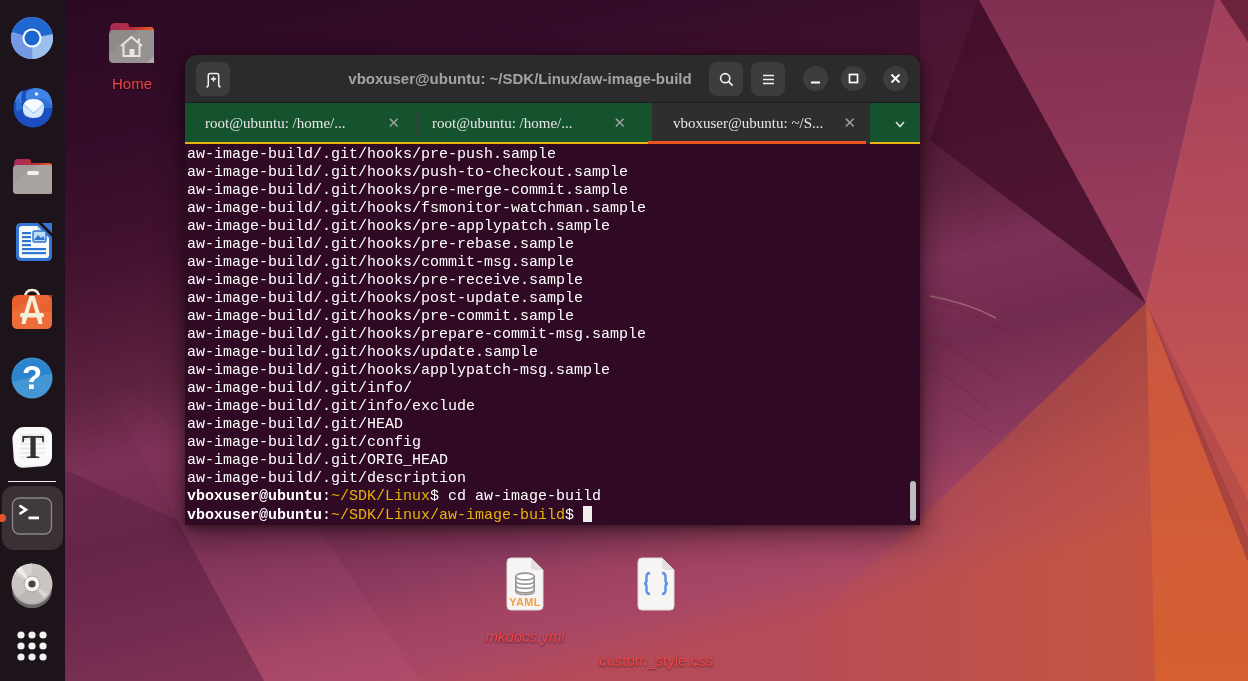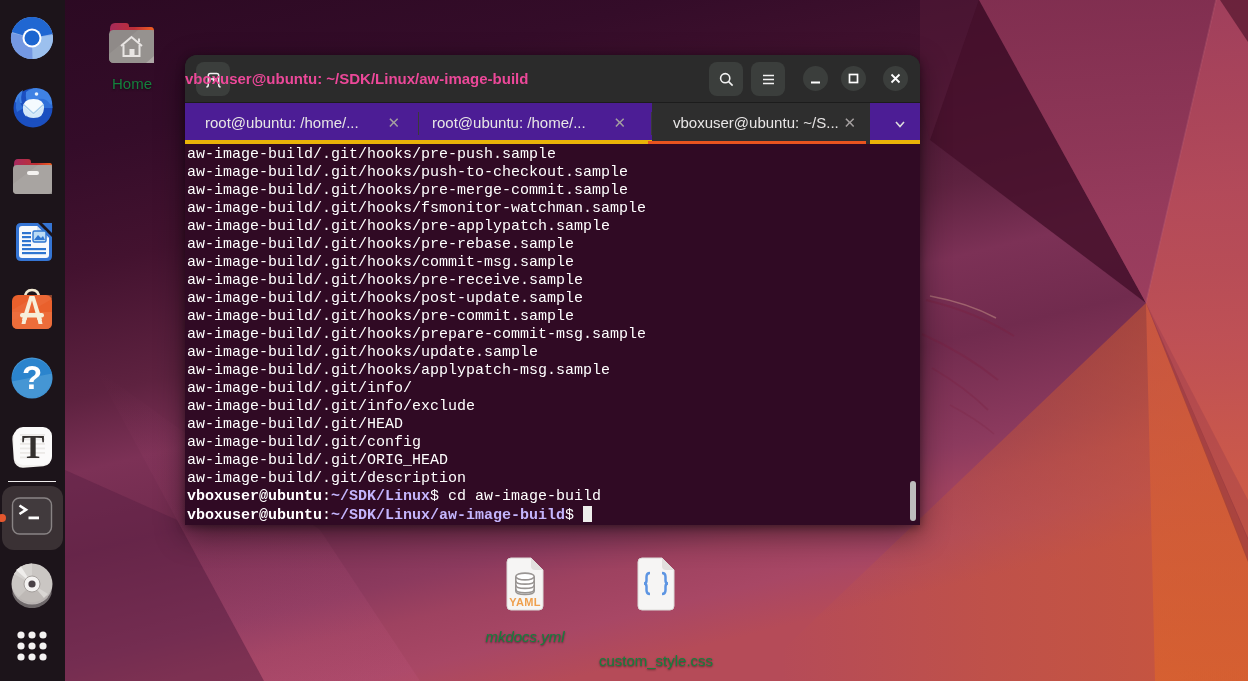--- a/index.html
+++ b/index.html
@@ -6,37 +6,37 @@
 html,body { width:1248px; height:681px; overflow:hidden; background:#300a24; font-family:"Liberation Sans", sans-serif; }
 #stage { position:absolute; top:0; left:0; width:1248px; height:681px; overflow:hidden; }
 #wallpaper { position:absolute; top:0; left:0; }
 
 #dock { position:absolute; left:0; top:0; width:65px; height:681px; background:#1c141a; }
 .dicon { position:absolute; left:8px; width:48px; height:48px; }
 #term-hl { position:absolute; left:2px; top:486px; width:61px; height:64px; background:#3a3134; border-radius:12px; }
 #term-dot { position:absolute; left:-2px; top:514px; width:8px; height:8px; border-radius:50%; background:#e4572e; }
 #dock-sep { position:absolute; left:8px; top:481px; width:48px; height:1px; background:#f0eeee; }
 
-.dlabel { position:absolute; color:#15803d; font-size:15px; text-align:center; text-shadow:0 1px 2px rgba(0,0,0,0.55); }
+.dlabel { position:absolute; color:#ef4444; font-size:15px; text-align:center; text-shadow:0 1px 2px rgba(0,0,0,0.55); }
 
 #win { position:absolute; left:185px; top:55px; width:735px; height:470px; background:#292929; border-radius:12px 12px 0 0; box-shadow:0 10px 30px rgba(0,0,0,0.45), 0 2px 8px rgba(0,0,0,0.4); overflow:hidden; }
 #headerbar { position:absolute; left:0; top:0; width:735px; height:48px; background:#2b2b2b; border-bottom:1px solid #1c1c1c; }
-#title { position:absolute; left:0; top:0; width:670px; line-height:47px; color:#ec4899; font-weight:bold; font-size:15px; }
+#title { position:absolute; left:0; top:0; width:670px; text-align:center; line-height:47px; color:#a3a3a3; font-weight:bold; font-size:15px; }
 .hbtn { position:absolute; top:7px; width:34px; height:34px; background:#3b3e3c; border-radius:8px; }
 .cbtn { position:absolute; top:11px; width:25px; height:25px; background:#3b3e3c; border-radius:50%; }
-#tabbar { position:absolute; left:0; top:48px; width:735px; height:41px; background:#4c1d95; border-bottom:4px solid #eab308; }
+#tabbar { position:absolute; left:0; top:48px; width:735px; height:41px; background:#14532d; border-bottom:2px solid #eab308;font-family:Liberation Serif, serif; }
 .tab { position:absolute; top:0; height:41px; color:#e8e6e6; font-size:15px; }
 .tab .tlabel { position:absolute; left:20px; top:0; line-height:40px; white-space:nowrap; }
 .tab .tclose { position:absolute; right:14px; top:0; line-height:40px; color:#a5a0a0; font-size:15px; }
 .tabsep { position:absolute; top:9px; width:1px; height:23px; background:#3a3a3a; }
 #active-underline { position:absolute; left:463px; top:86px; width:218px; height:3px; background:#e9541f; }
 #termbody { position:absolute; left:0; top:89px; width:735px; height:479px; background:#300a24; }
 #termtext { position:absolute; left:2px; top:2px; font-family:"Liberation Mono", monospace; font-size:15px; line-height:18px; color:#ffffff; white-space:pre; }
 .pg { color:#ffffff; font-weight:bold; }
-.pb { color:#c4b5fd; font-weight:bold; }
+.pb { color:#eab308; font-weight:normal; }
 .cursor { display:inline-block; width:9px; height:16px; background:#eeeeec; vertical-align:-3px; }
 #scrollbar { position:absolute; right:4px; top:337px; width:6px; height:40px; background:#bdbdbd; border-radius:3px; }
 </style>
 </head>
 <body>
 <div id="stage">
 <svg id="wallpaper" width="1248" height="681" viewBox="0 0 1248 681">
   <defs>
     <linearGradient id="base" x1="0" y1="0" x2="0.45" y2="1">
       <stop offset="0" stop-color="#2b0922"></stop>

